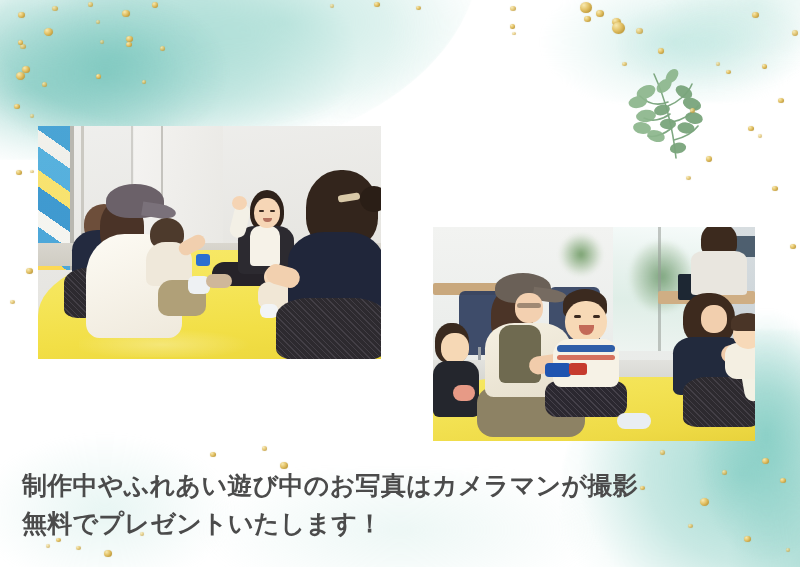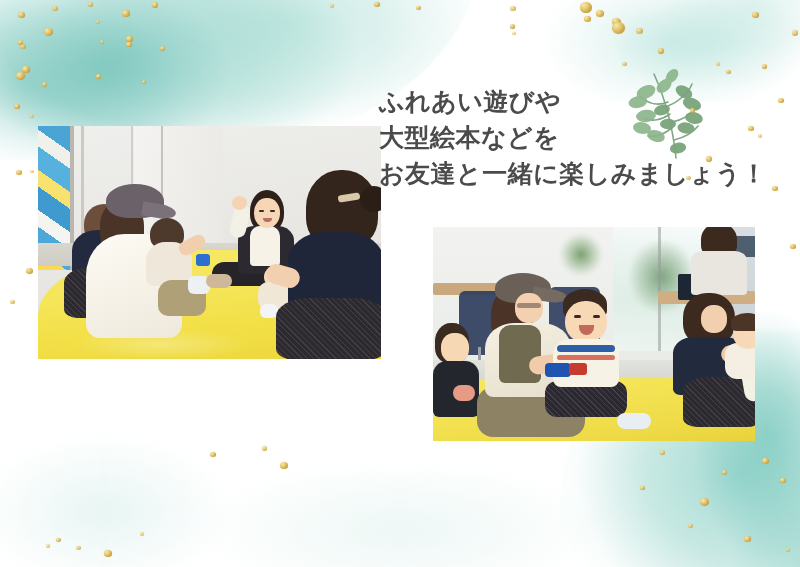--- a/index.html
+++ b/index.html
@@ -504,20 +504,19 @@
         <div class="sock"></div>
 
         <div class="body"></div>
         <div class="head"></div>
         <div class="hair"></div>
       </div>
     </div>
   </div>
 
 
-  <div class="lead">
-    <div>ふれあい遊びや</div>
-    <div>大型絵本などを</div>
-    <div>お友達と一緒に楽しみましょう！</div>
+
+  <div class="foot">
+    <div>制作中やふれあい遊び中のお写真はカメラマンが撮影</div>
+    <div>無料でプレゼントいたします！</div>
   </div>
 
-
 </div>
 
 </body></html>

